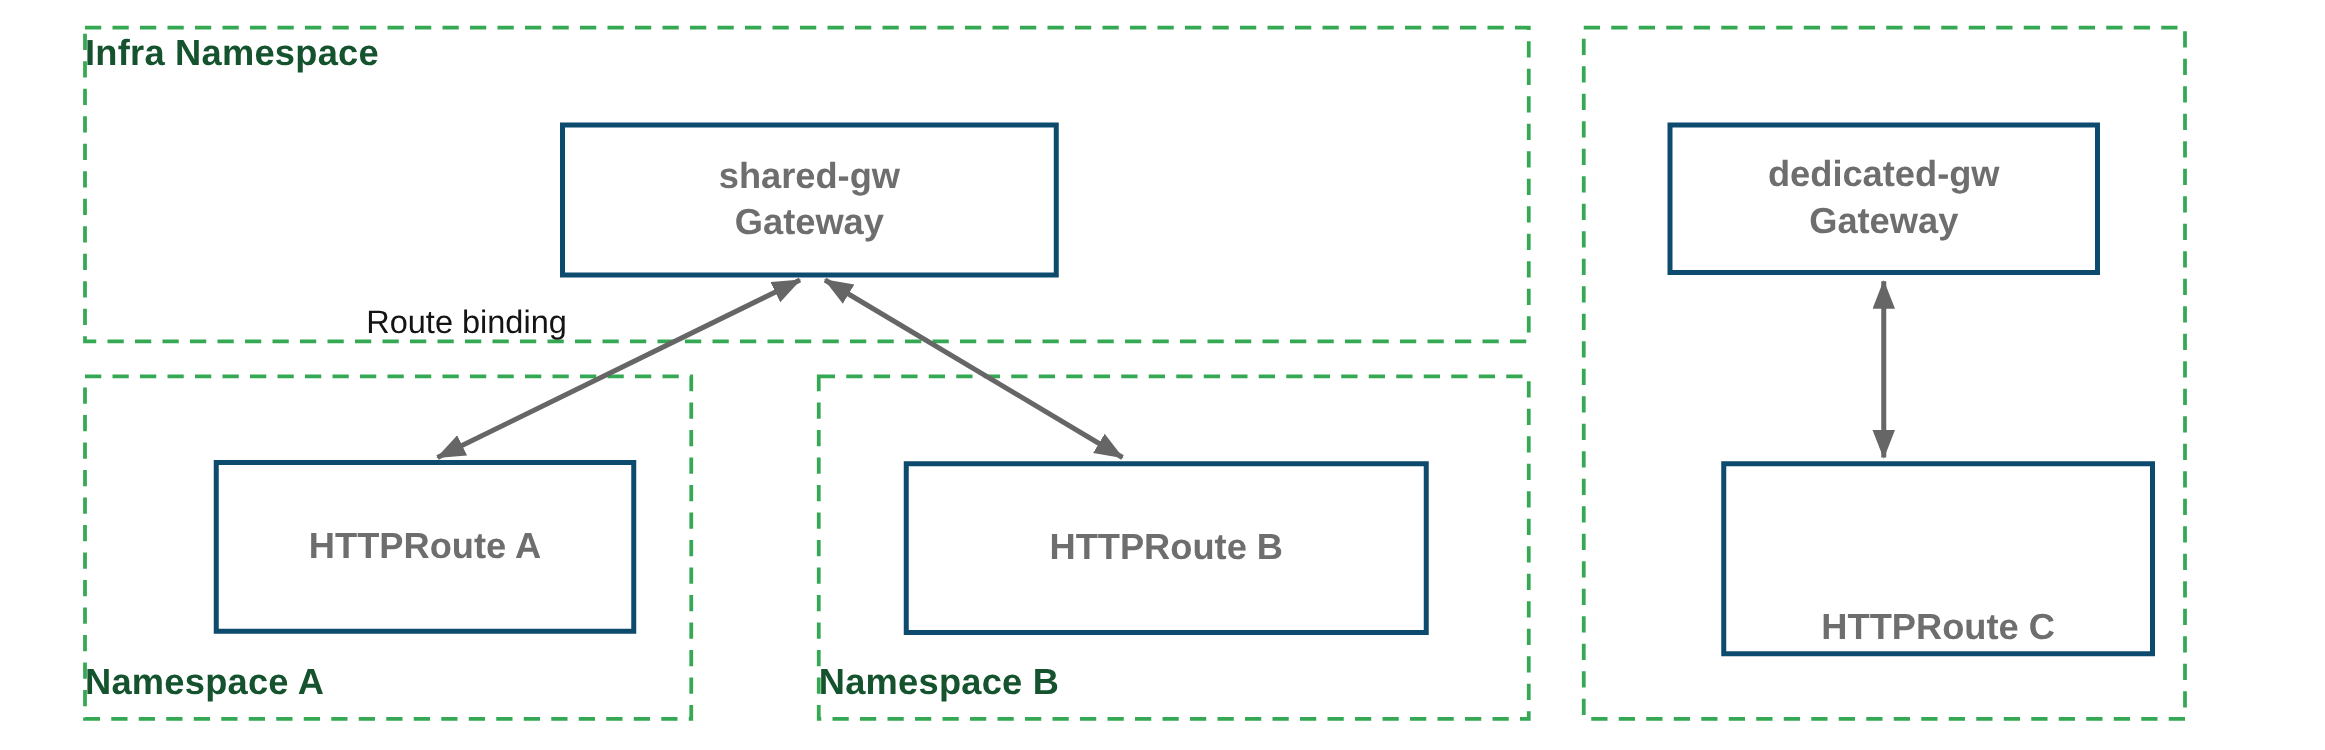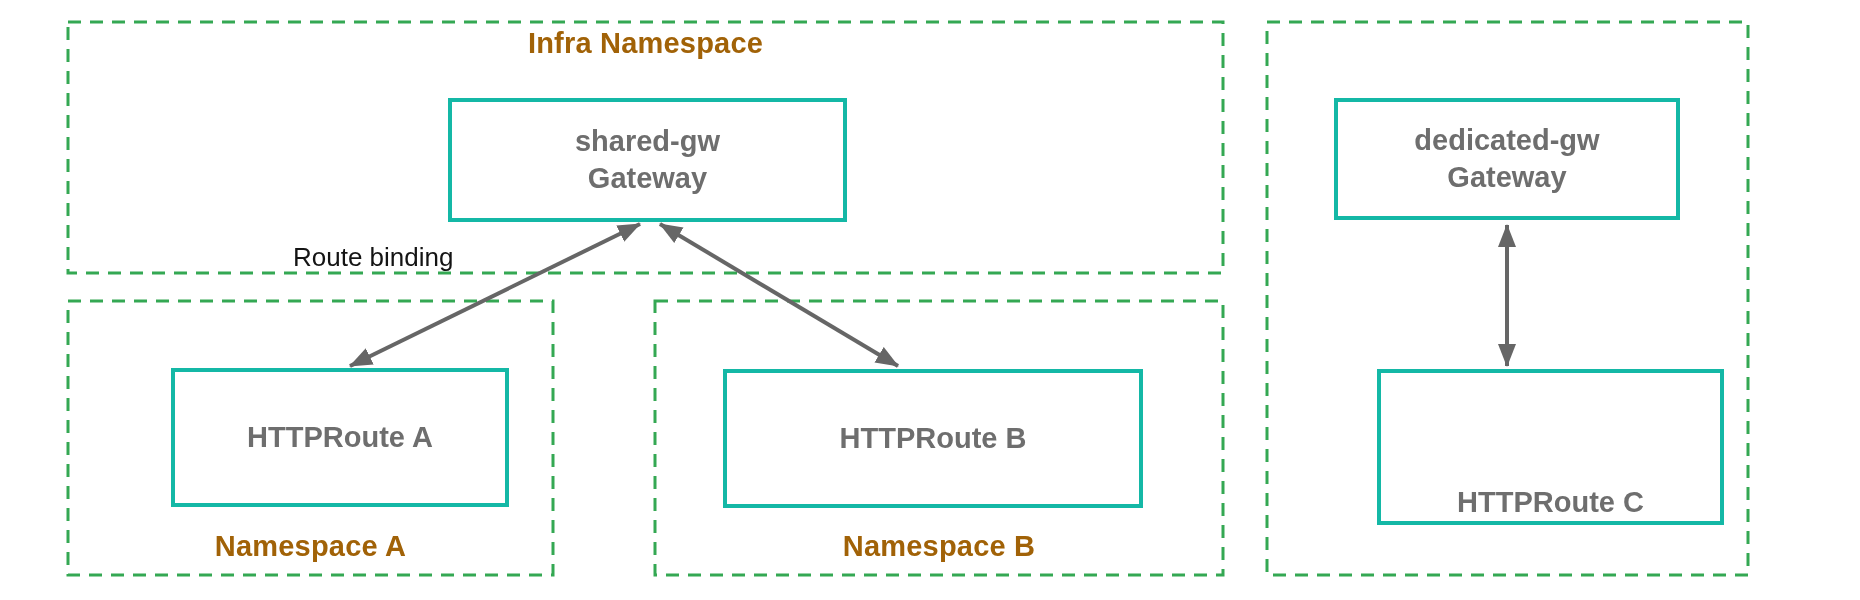--- a/index.html
+++ b/index.html
@@ -17,32 +17,32 @@
   }
   .canvas svg.layer {
     position: absolute;
     left: 0;
     top: 0;
     width: 1860px;
     height: 600px;
   }
   .ns-label {
     position: absolute;
-    text-align: center;
-    color: #a16207;
+    text-align: left;
+    color: #14532d;
     font-weight: bold;
     font-size: 29px;
     line-height: 1.1;
     letter-spacing: 0.2px;
     white-space: nowrap;
   }
   .node {
     position: absolute;
     box-sizing: border-box;
-    border: 4px solid #14b8a6;
+    border: 4px solid #0c4a6e;
     background: #ffffff;
     display: flex;
     flex-direction: column;
     align-items: center;
     justify-content: center;
     color: #6E6E6E;
     font-weight: bold;
     font-size: 29px;
     line-height: 37px;
     text-align: center;

